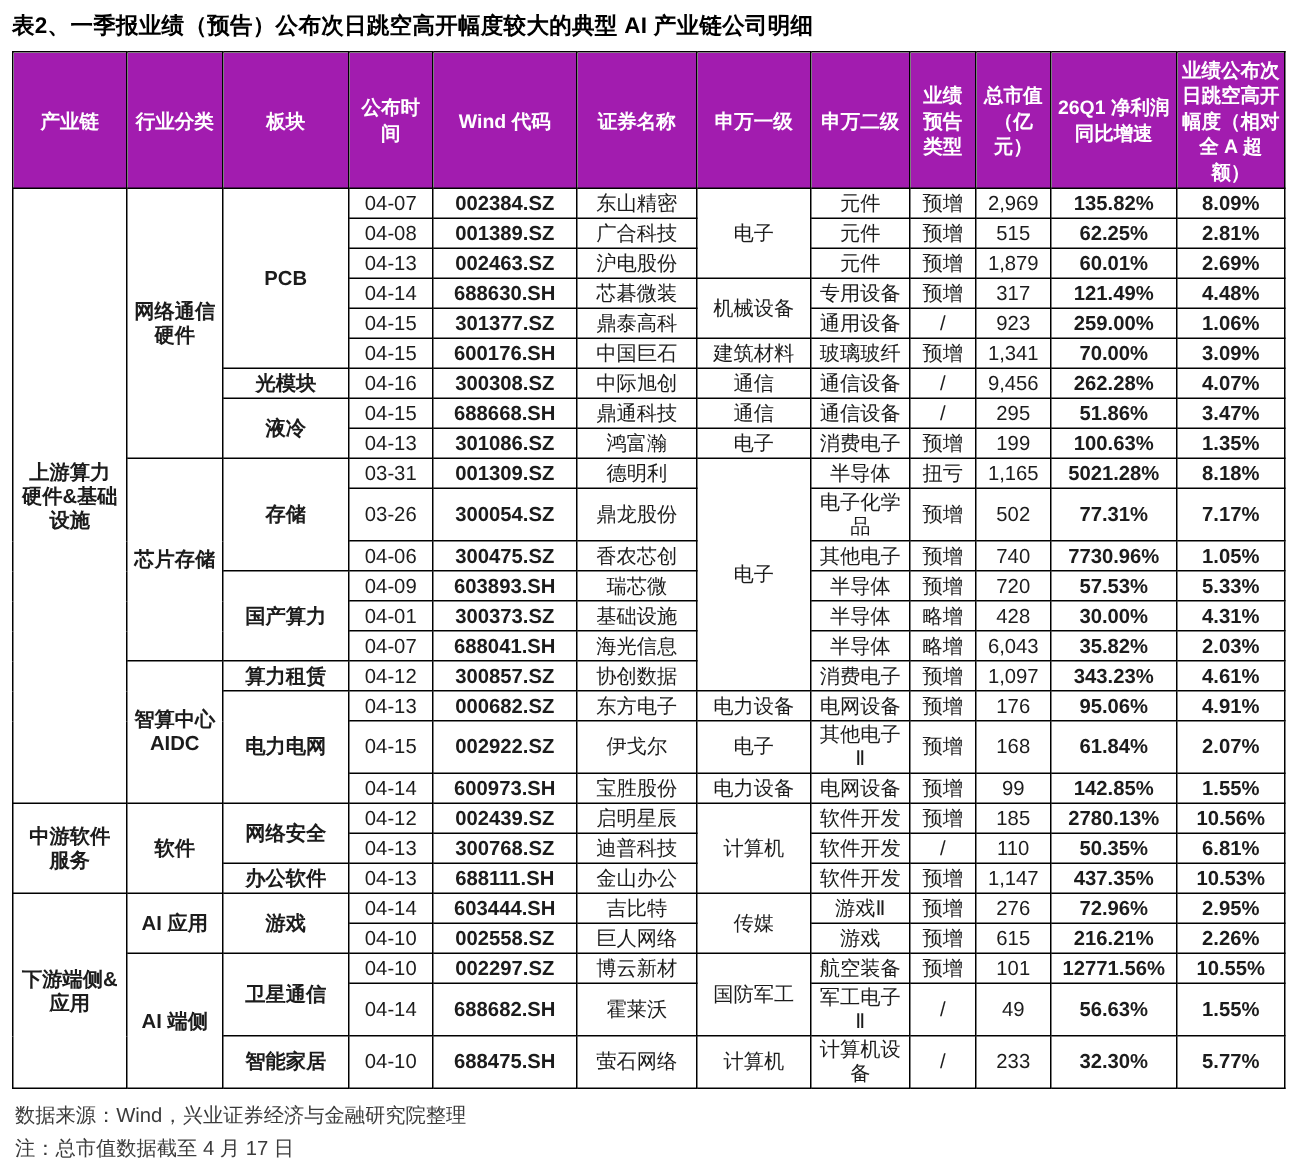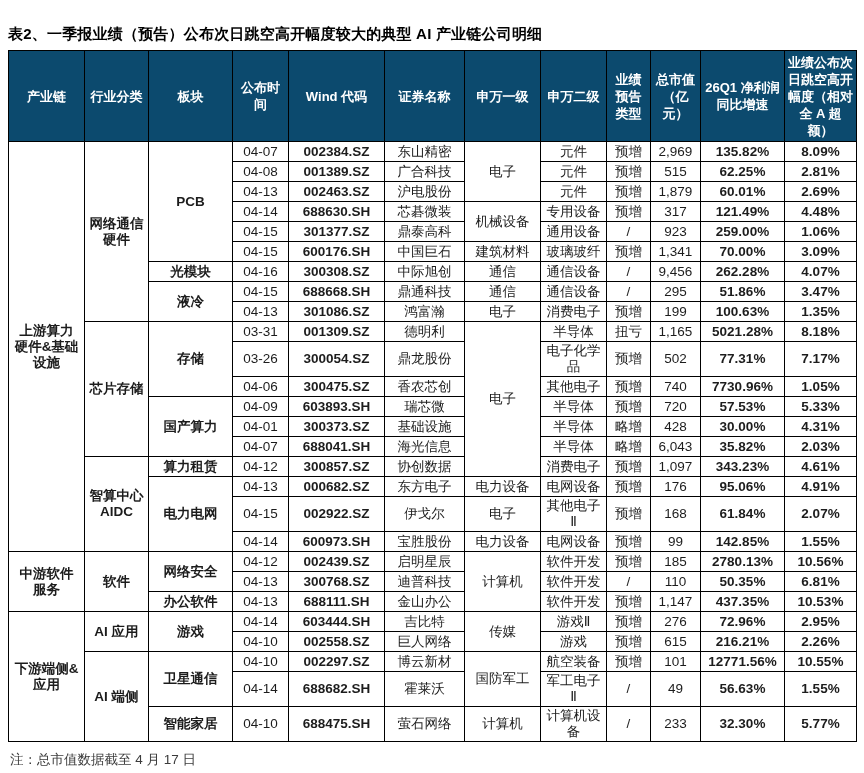--- a/index.html
+++ b/index.html
@@ -9,36 +9,36 @@
     background: #ffffff;
     font-family: "Liberation Sans", "DejaVu Sans", sans-serif;
     overflow: hidden;
   }
   .page { width: 864px; height: 773px; padding: 6px 8px 0 8px; }
   .title {
     font-size: 15px;
     font-weight: bold;
     color: #000000;
     line-height: 20px;
-    margin: 18px 0 6px 0;
+    margin: 2px 0 6px 0;
     letter-spacing: 0.2px;
   }
   table.earnings {
     border-collapse: collapse;
     table-layout: fixed;
     width: 848px;
   }
   table.earnings th, table.earnings td {
     border: 1px solid #000000;
     text-align: center;
     vertical-align: middle;
     overflow: hidden;
   }
   table.earnings thead th {
-    background: #0c4a6e;
+    background: #a21caf;
     color: #ffffff;
     font-weight: bold;
     font-size: 13px;
     line-height: 17px;
     height: 91px;
     padding: 2px 3px;
   }
   table.earnings td {
     font-size: 13.5px;
     color: #1c1c1c;
@@ -401,15 +401,16 @@
           <td class="c7">计算机设备</td>
           <td class="c8">/</td>
           <td class="c9">233</td>
           <td class="c10">32.30%</td>
           <td class="c11">5.77%</td>
         </tr>
       </tbody>
   </table>
 
   <div class="footnotes">
+    <div class="footnote">数据来源：Wind，兴业证券经济与金融研究院整理</div>
     <div class="footnote">注：总市值数据截至 4 月 17 日</div>
   </div>
 </div>
 
 </body></html>

